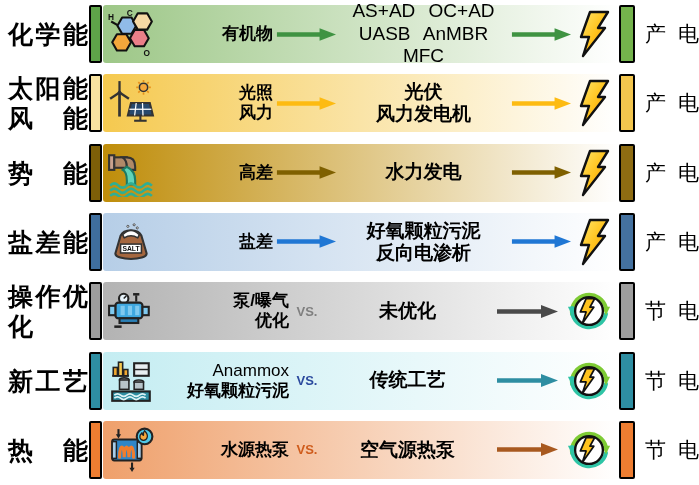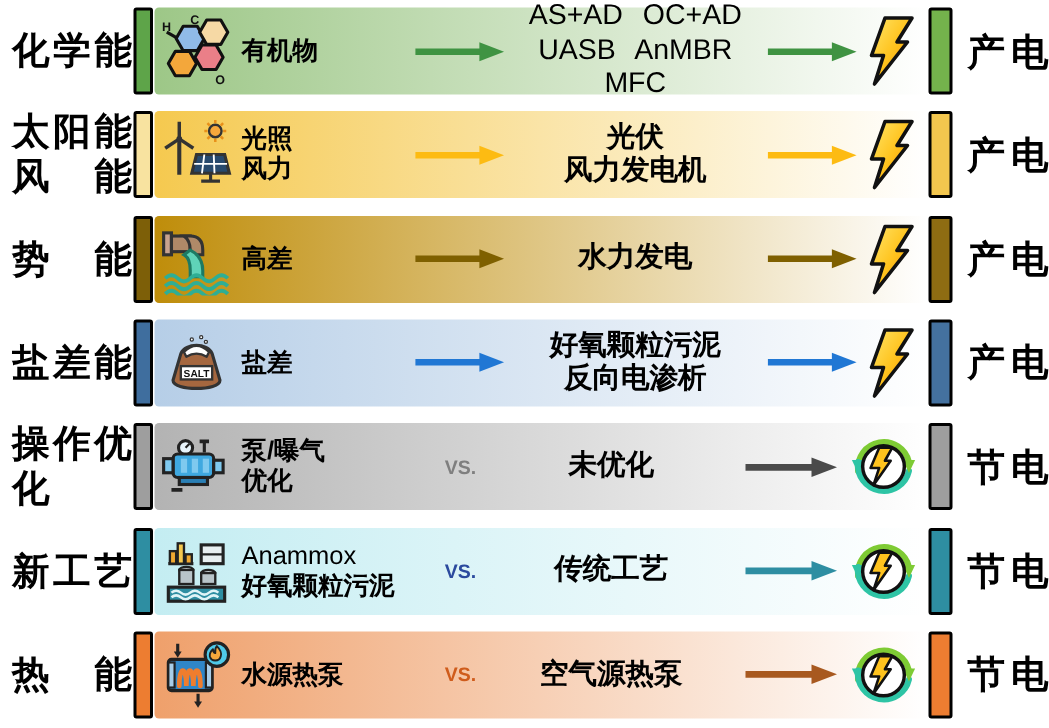--- a/index.html
+++ b/index.html
@@ -31,21 +31,21 @@
 
   .box {
     flex:1; display:flex; align-items:center;
     background:linear-gradient(90deg, var(--c1) 0%, #ffffff 100%);
     border-radius:3px; padding:0 6px 0 4px; min-width:0;
   }
   .ricon { width:48px; height:48px; flex:0 0 48px; margin-right:6px; }
   .ricon svg { width:100%; height:100%; display:block; }
 
   .t1 {
-    flex:0 0 112px; text-align:left;
+    flex:0 0 112px; text-align:right;
     font-size:17px; font-weight:700; line-height:1.18;
   }
   .row.save .t1 { flex-basis:128px; }
   .mid {
     flex:1; text-align:center;
     font-size:19px; font-weight:700; line-height:1.18; min-width:0;
   }
   .latin { font-weight:400; }
   .gapw  { word-spacing:8px; }
 
@@ -55,21 +55,21 @@
   }
 
   svg.arrow { flex:0 0 62px; height:15px; color:var(--arrow); margin:0 2px; }
   .row.save svg.arrow { flex-basis:70px; }
 
   .bolt { flex:0 0 34px; height:48px; margin-left:4px; }
   .saveicon { flex:0 0 46px; height:46px; margin-left:2px; }
 
   .rresult {
     width:54px; margin-left:9px; align-self:center;
-    font-size:25px; font-weight:700;
+    font-size:21px; font-weight:400;
   }
   .defs { position:absolute; width:0; height:0; }
 </style>
 </head>
 <body>
 
 <svg class="defs" aria-hidden="true">
   <defs>
     <linearGradient id="boltGrad" x1="0" y1="0" x2="1" y2="1">
       <stop offset="0" stop-color="#ffe66a"></stop>

